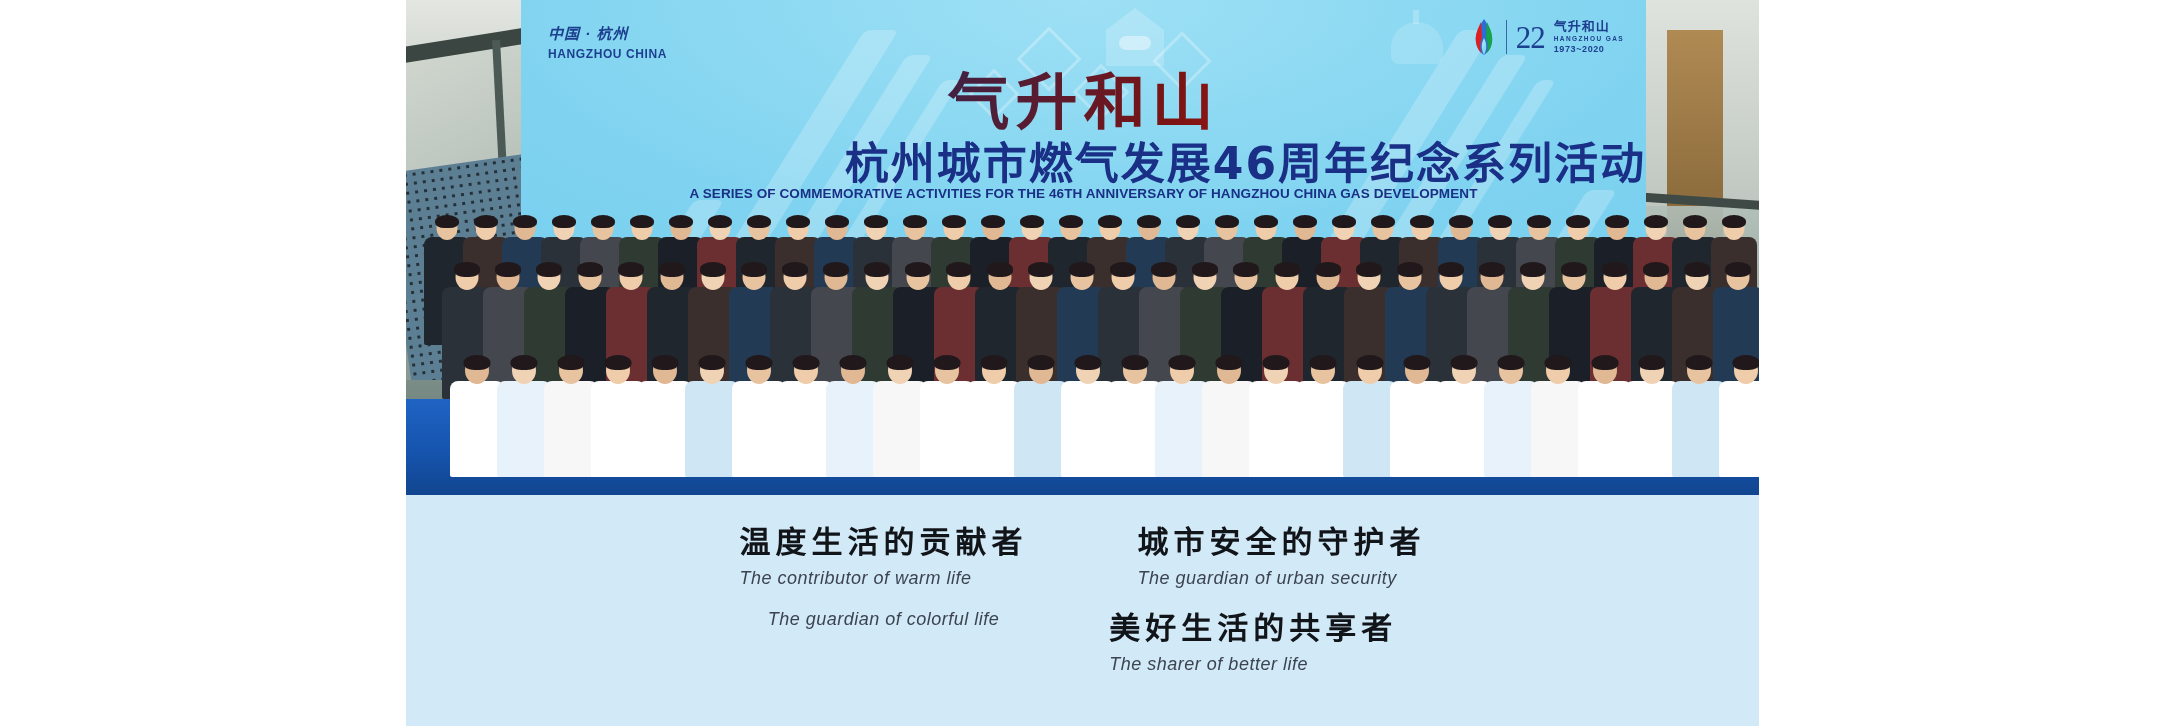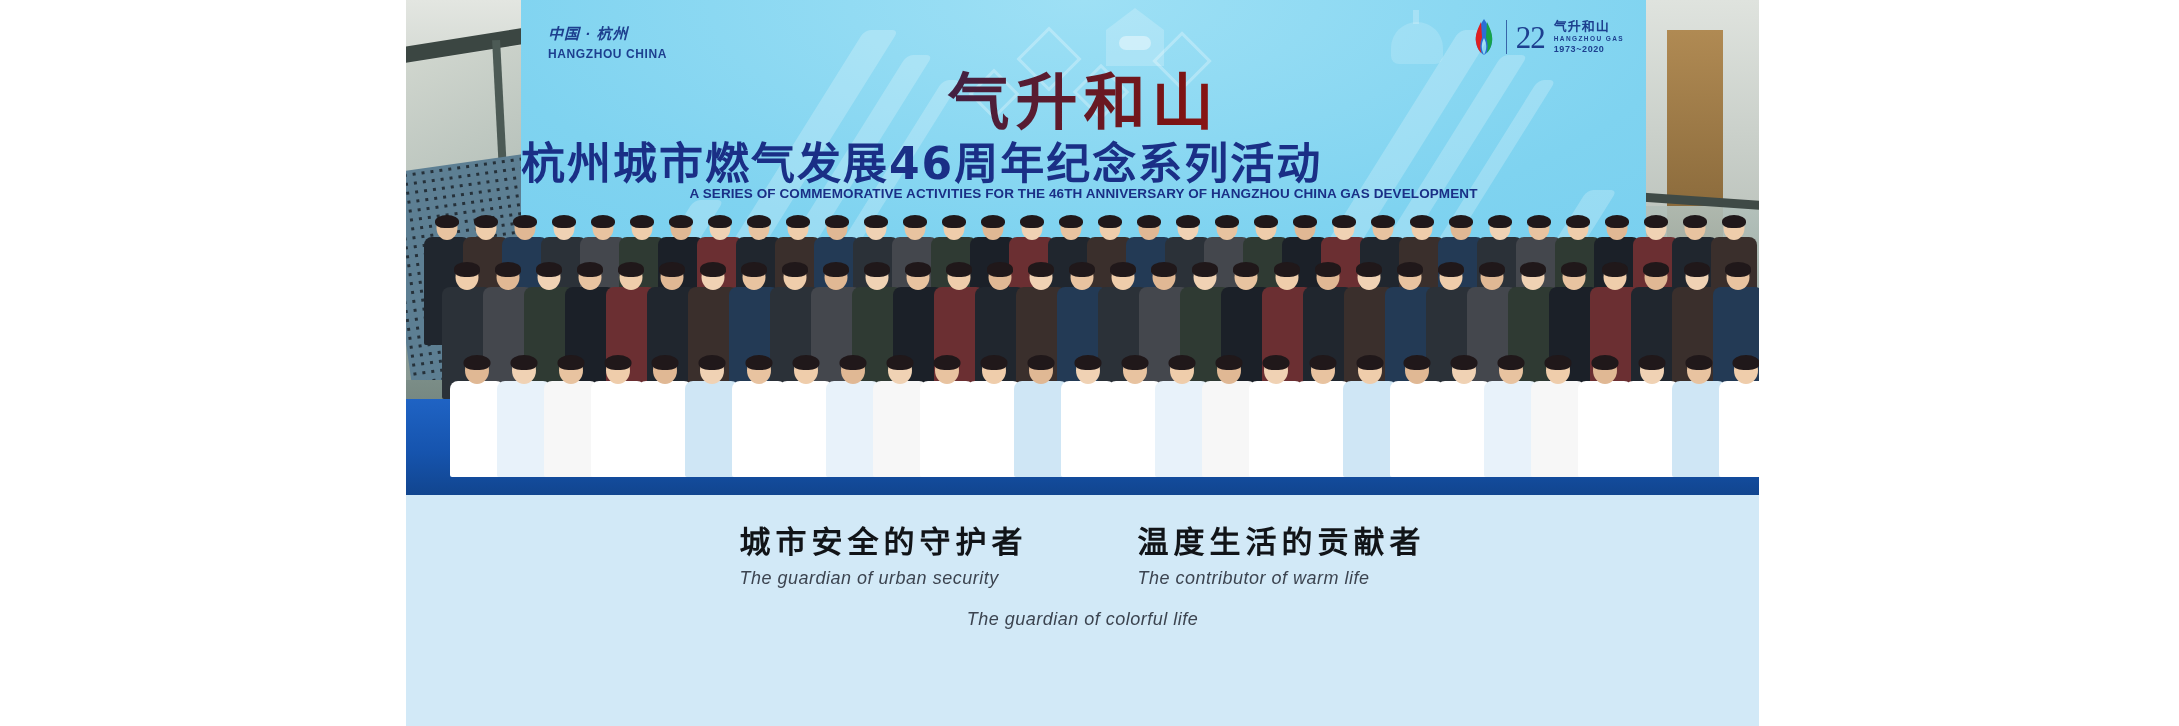--- a/index.html
+++ b/index.html
@@ -239,21 +239,21 @@
     background-clip: text;
     color: transparent;
     font-family: "DejaVu Sans", sans-serif;
   }
 
   
   .led-title {
     position: absolute;
     left: 0; right: 0;
     top: 128px;
-    text-align: left;
+    text-align: right;
     font-size: 44px;
     font-weight: 700;
     color: #1a2f86;
     letter-spacing: 2px;
     font-family: "DejaVu Sans", sans-serif;
   }
 
   
   .led-sub {
     position: absolute;
@@ -872,29 +872,33 @@
               <div class="head" style="width: 24px; height: 27px; bottom: 93px; background: rgb(239, 205, 171);"></div>
               <div class="hair" style="width: 27px; height: 14.88px; bottom: 106.8px;"></div>
             </div>
           </div>
       </div>
     </div>
 
     <div class="slogans">
       <div class="slogan-row row1" id="slogan-row-1">
           <div class="slogan">
+            <div class="cn">温度生活的贡献者</div>
+            <div class="en">The contributor of warm life</div>
+          </div>
+          <div class="slogan">
             <div class="cn">城市安全的守护者</div>
             <div class="en">The guardian of urban security</div>
-          </div>
-          <div class="slogan">
-            <div class="cn">温度生活的贡献者</div>
-            <div class="en">The contributor of warm life</div>
           </div>
         </div>
       <div class="slogan-row row2" id="slogan-row-2">
           <div class="slogan">
             <div class="en">The guardian of colorful life</div>
           </div>
+          <div class="slogan">
+            <div class="cn">美好生活的共享者</div>
+            <div class="en">The sharer of better life</div>
+          </div>
         </div>
     </div>
 
   </div>
 </div>
 
 </body></html>

